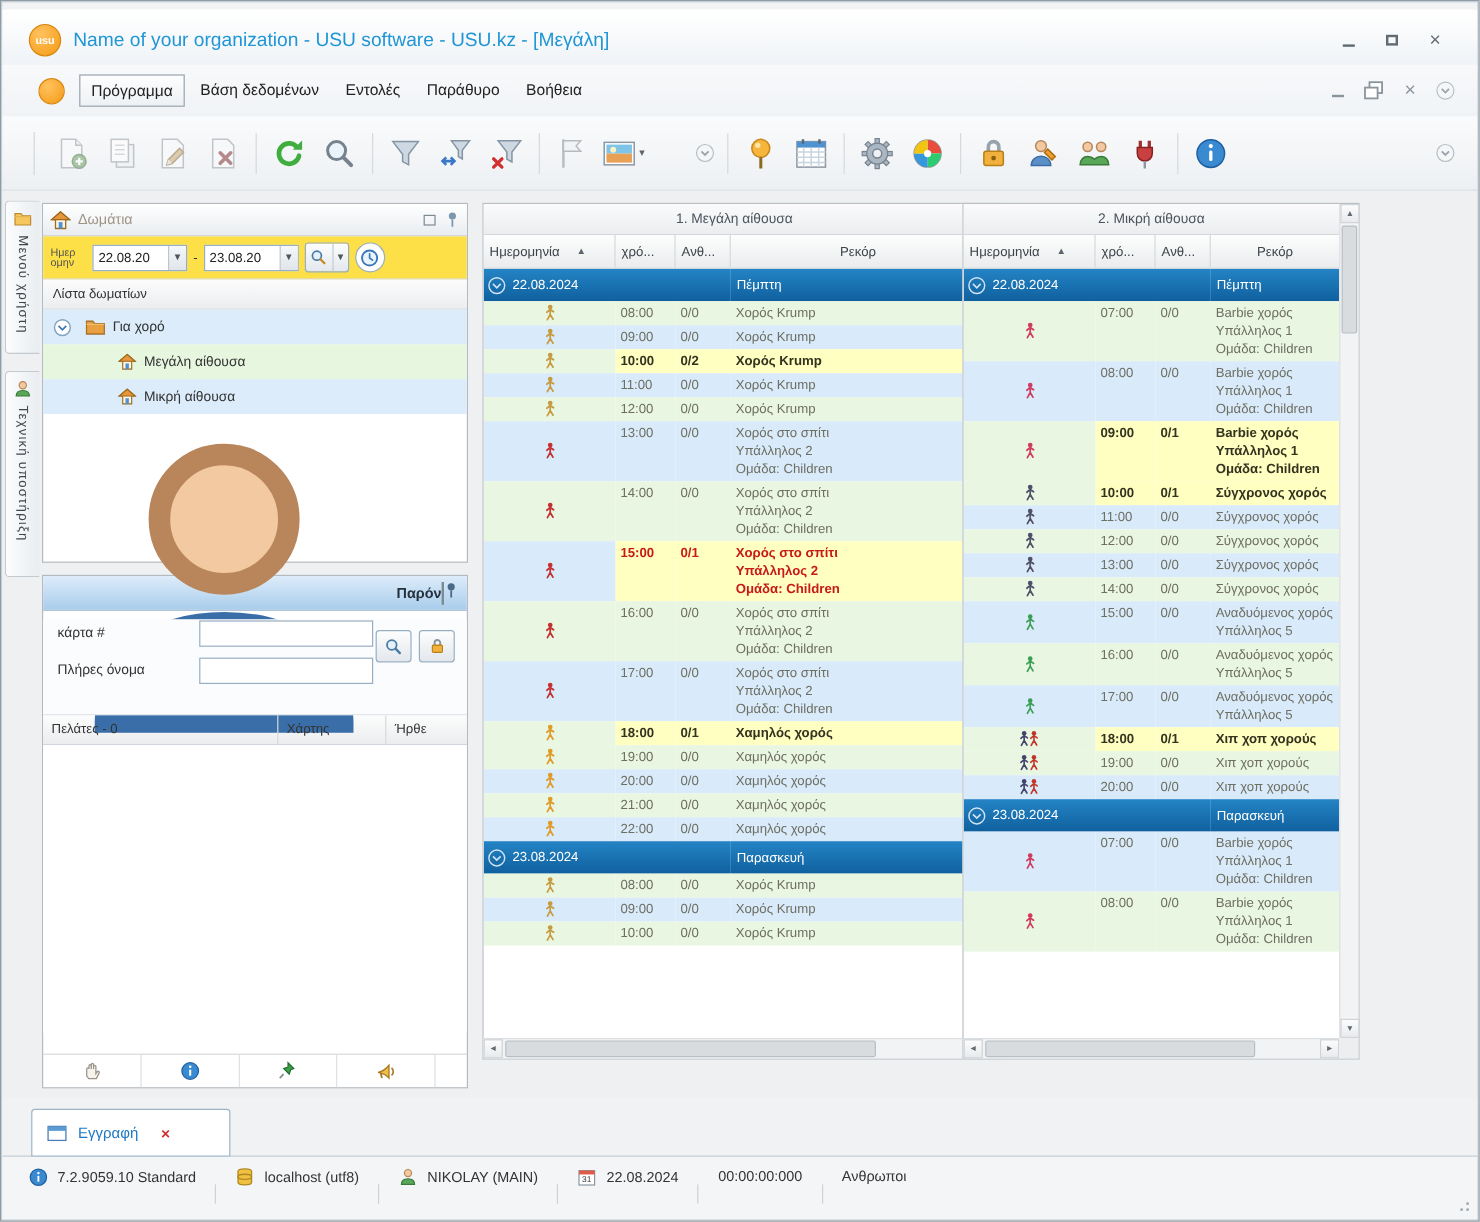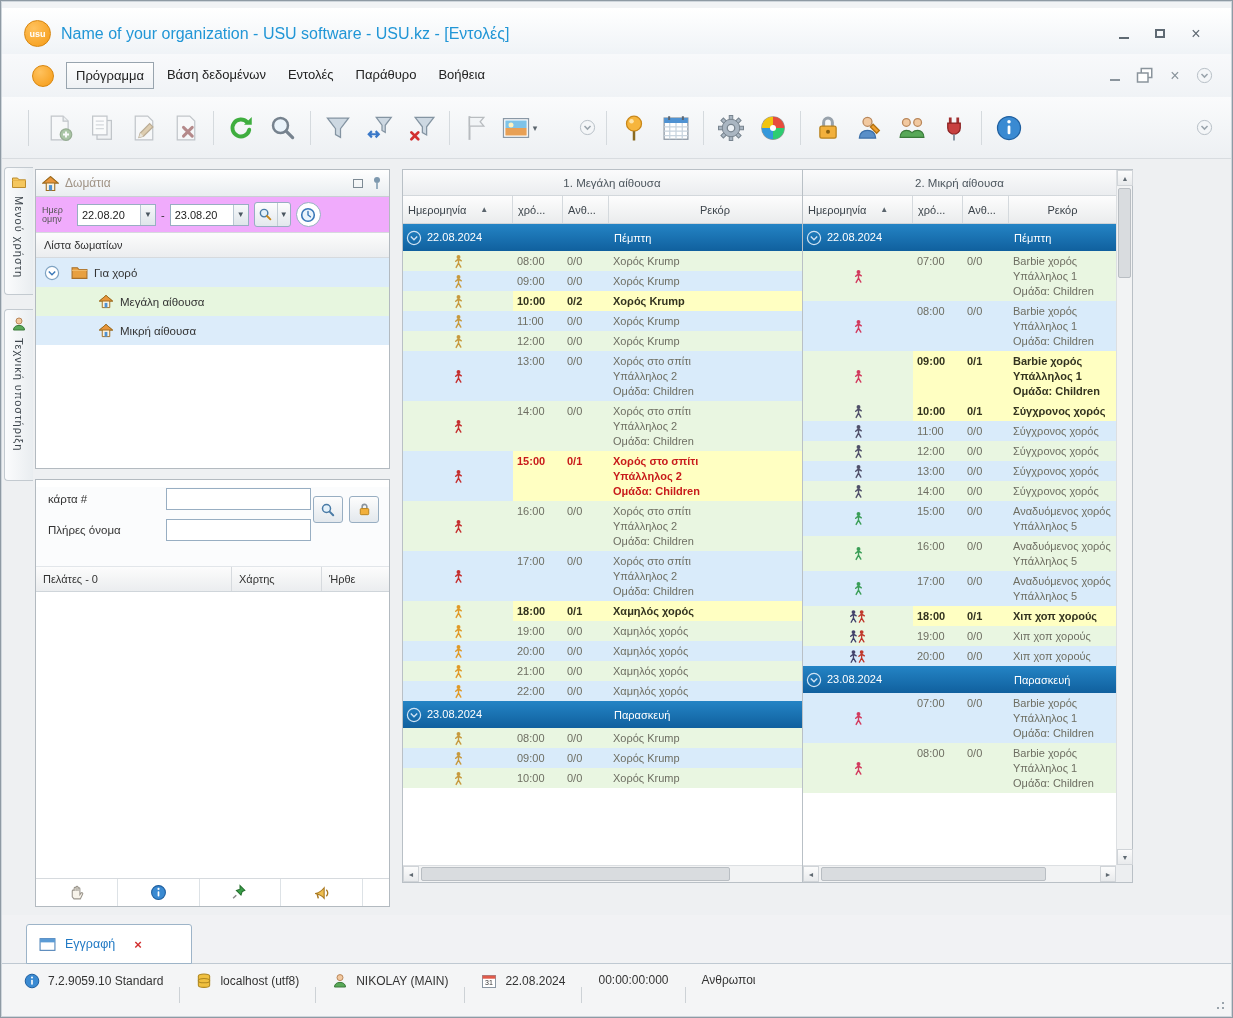--- a/index.html
+++ b/index.html
@@ -51,21 +51,21 @@
 
 .panel{position:absolute;background:#fff;border:1px solid #b3bac0}
 .panel-hdr{height:27px;display:flex;align-items:center;padding:0 6px;border-bottom:1px solid #c9cfd4;background:linear-gradient(#ffffff,#e9edf0)}
 .panel-hdr .ph-ico{width:17px;height:17px;margin-right:6px;flex:none}
 .panel-hdr .ph-title{font-size:12px;color:#a09486}
 .panel-hdr .ph-btns{margin-left:auto;display:flex;gap:8px;align-items:center}
 .ph-box{width:10px;height:9px;border:1px solid #7d8a94}
 .ph-pin{width:12px;height:14px}
 
 
-.rooms-filter{height:36px;display:flex;align-items:center;gap:5px;padding:0 6px;background:#f0abfc;border-bottom:1px solid #d6dade}
+.rooms-filter{height:36px;display:flex;align-items:center;gap:5px;padding:0 6px;background:#fde047;border-bottom:1px solid #d6dade}
 .flabel{font-size:9px;color:#555;line-height:9px;width:30px;overflow:hidden;flex:none}
 .combo{display:flex;align-items:center;border:1px solid #98aec2;background:#fff;height:22px;width:79px;flex:none}
 .combo-val{font-size:11px;color:#222;padding:0 4px;flex:1;overflow:hidden;white-space:nowrap}
 .combo-arrow{width:15px;height:100%;border-left:1px solid #b9c6d2;background:linear-gradient(#f6f8fa,#dfe5ea);font-size:8px;color:#4a5660;display:flex;align-items:center;justify-content:center}
 .dash{font-size:11px;color:#333}
 .split-btn{display:flex;align-items:center;height:25px;border:1px solid #98aec2;border-radius:3px;background:linear-gradient(#fdfdfd,#e3e8ed)}
 .split-btn .sb-ic{width:22px;height:22px;display:flex;align-items:center;justify-content:center}
 .split-btn .sb-ar{width:13px;font-size:8px;color:#4a5660;text-align:center;border-left:1px solid #c2ccd4;height:100%;display:flex;align-items:center;justify-content:center}
 .clock-btn{width:25px;height:25px;border:1px solid #98aec2;border-radius:50%;background:#fff;display:flex;align-items:center;justify-content:center}
 .list-hdr{height:25px;display:flex;align-items:center;padding:0 8px;font-size:11px;color:#333;background:linear-gradient(#fcfcfc,#ebedef);border-bottom:1px solid #d6dade}
@@ -143,21 +143,21 @@
 .grip{position:absolute;right:7px;bottom:7px;width:12px;height:12px}
 .grip i{position:absolute;width:2px;height:2px;background:#9aa4ac}
 </style>
 </head>
 <body>
 
 <div class="app">
 
   <div class="titlebar">
     <div class="usu-logo">usu</div>
-    <div class="win-title">Name of your organization - USU software - USU.kz - [Εντολές]</div>
+    <div class="win-title">Name of your organization - USU software - USU.kz - [Μεγάλη]</div>
     <div class="win-controls">
       <span class="wbtn">
           <span class="ico-min"></span>
         </span>
       <span class="wbtn">
           <span class="ico-max"></span>
         </span>
       <span class="wbtn ico-close">×</span>
     </div>
   </div>
@@ -456,20 +456,34 @@
               <path d="M8 1.5l7 6H12v7H4v-7H1z" fill="#fdf3df" stroke="#9c6b1e"></path>
               <path d="M8 1.5l7 6H1z" fill="#e8963c" stroke="#9c6b1e"></path>
               <rect x="6.5" y="9.5" width="3" height="5" fill="#4f92d2"></rect>
             </svg>
           <span>Μικρή αίθουσα</span>
         </div>
       </div>
     </div>
 
     <div class="panel" style="left:33px;top:320px;width:355px;height:428px">
+      <div class="p-hdr">
+        <svg class="ph-ico" viewBox="0 0 16 16">
+            <circle cx="8" cy="4.6" r="3" fill="#f2c9a0" stroke="#b8865a"></circle>
+            <path d="M2.5 14c0-3 2.4-4.6 5.5-4.6s5.5 1.6 5.5 4.6z" fill="#5a8fc8" stroke="#3a6ea8"></path>
+          </svg>
+        <span class="ph-title">Παρόν</span>
+        <span class="ph-btns">
+          <span class="ph-box"></span>
+          <svg class="ph-pin" viewBox="0 0 12 14">
+              <circle cx="6" cy="4" r="3" fill="#4a6a88"></circle>
+              <path d="M6 7v6" stroke="#4a6a88" stroke-width="1.5"></path>
+            </svg>
+        </span>
+      </div>
       <div class="p-form">
         <div class="p-row">
           <label>κάρτα #</label>
           <input style="">
         </div>
         <div class="p-row">
           <label>Πλήρες όνομα</label>
           <input style="">
         </div>
         <div class="p-btns">

